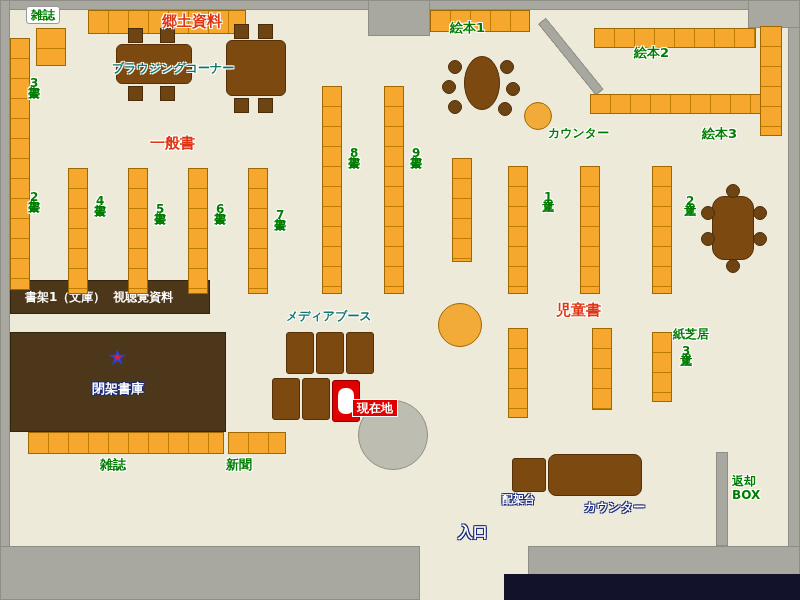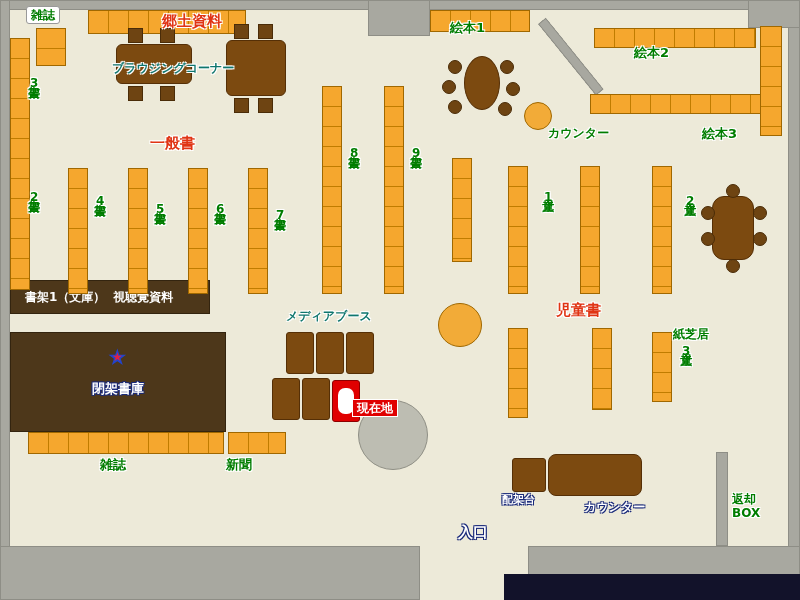--- a/index.html
+++ b/index.html
@@ -25,21 +25,21 @@
   .v{writing-mode:vertical-rl;text-orientation:upright;}
   .wt{color:#fff;text-shadow:-1px -1px 0 #1a2a7a,1px -1px 0 #1a2a7a,-1px 1px 0 #1a2a7a,1px 1px 0 #1a2a7a;}
   .chip-red{background:#e00000;color:#fff;padding:1px 4px;font-size:12px;border:1px solid #fff;}
   .chip-white{background:#fff;color:#007d00;padding:1px 4px;border:1px solid #999;border-radius:3px;font-size:12px;}
   .strip-lbls{display:flex;align-items:center;gap:8px;padding-left:14px;color:#fff;font-size:12px;font-weight:bold;}
   .diag{transform-origin:0 0;transform:rotate(-39deg);}
   .star{position:absolute;width:24px;height:24px;}
   .star .s1{position:absolute;left:0;top:-5px;font-size:23px;color:#2244cc;}
   .star .s2{position:absolute;left:5px;top:1px;font-size:12px;color:#e02040;}
   .dark-strip{position:absolute;background:#12122a;}
-  .wrapbox{white-space:normal;width:28px;margin-top:18px;}
+  .wrapbox{white-space:normal;width:28px;}
 </style>
 </head>
 <body>
 
 <div id="map">
 
   <div class="wall" style="left:0;top:0;width:800px;height:10px"></div>
   <div class="wall" style="left:0;top:0;width:10px;height:600px"></div>
   <div class="wall" style="left:788px;top:0;width:12px;height:600px"></div>
   <div class="wall" style="left:748px;top:0;width:52px;height:28px"></div>

